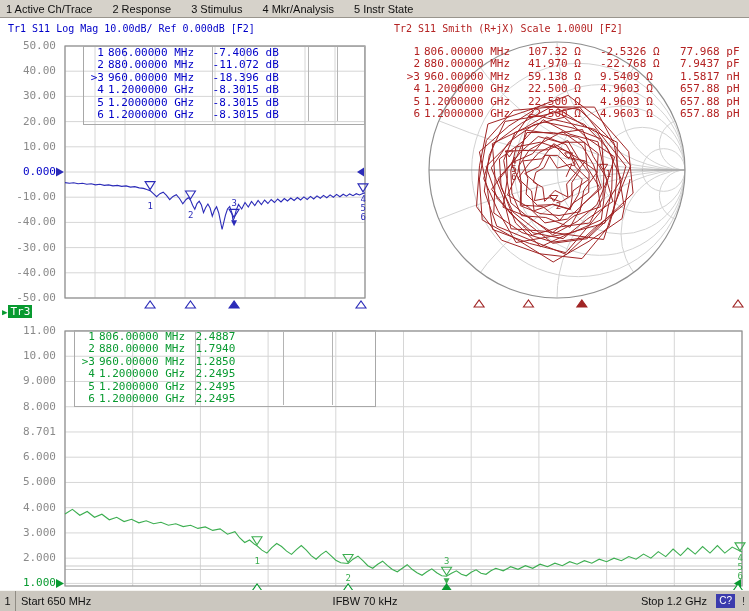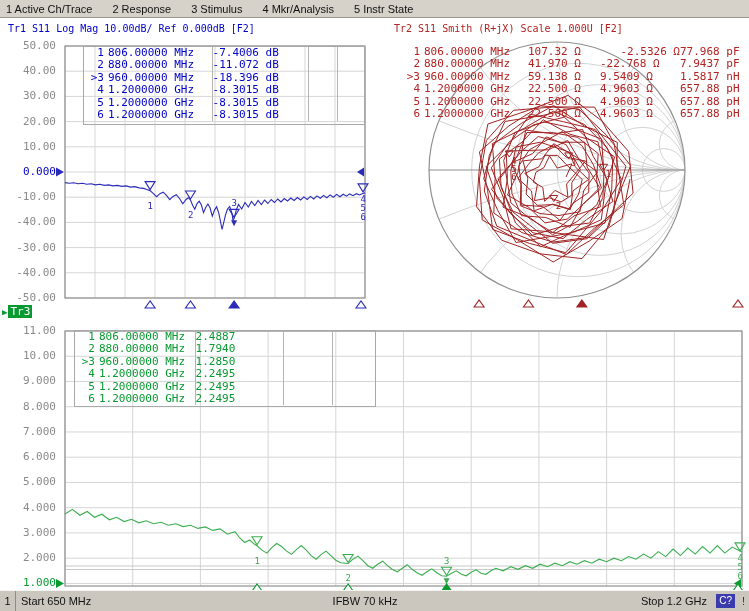--- a/index.html
+++ b/index.html
@@ -193,39 +193,39 @@
     <div class="ylab" style="left: 4px; top: 216.4px;">-40.00</div>
     <div class="ylab" style="left: 4px; top: 241.6px;">-30.00</div>
     <div class="ylab" style="left: 4px; top: 266.8px;">-40.00</div>
     <div class="ylab" style="left: 4px; top: 292px;">-50.00</div>
   </div>
 <div id="ylab-tr3">
     <div class="ylab" style="left: 4px; top: 325px;">11.00</div>
     <div class="ylab" style="left: 4px; top: 350.24px;">10.00</div>
     <div class="ylab" style="left: 4px; top: 375.48px;">9.000</div>
     <div class="ylab" style="left: 4px; top: 400.72px;">8.000</div>
-    <div class="ylab" style="left: 4px; top: 425.96px;">7.000</div>
+    <div class="ylab" style="left: 4px; top: 425.96px;">8.701</div>
     <div class="ylab" style="left: 4px; top: 451.2px;">6.000</div>
     <div class="ylab" style="left: 4px; top: 476.44px;">5.000</div>
     <div class="ylab" style="left: 4px; top: 501.68px;">4.000</div>
     <div class="ylab" style="left: 4px; top: 526.92px;">3.000</div>
     <div class="ylab" style="left: 4px; top: 552.16px;">2.000</div>
     <div class="ylab refgreen" style="left: 4px; top: 577.4px;">1.000</div>
   </div>
 
 <div id="mt-tr1" class="mtable boxed t-blue" style="left:83px;top:46px;width:280px;height:77px;">
     <div class="mrow"><div class="mcell c-n" style="width: 24px;">1</div><div class="mcell" style="width: 104px;">806.00000 MHz</div><div class="mcell sep" style="width: 96px;">-7.4006 dB</div><div class="mcell sep" style="width: 28px;"></div><div class="mcell sep" style="width: 26px;"></div></div>
     <div class="mrow"><div class="mcell c-n" style="width: 24px;">2</div><div class="mcell" style="width: 104px;">880.00000 MHz</div><div class="mcell sep" style="width: 96px;">-11.072 dB</div><div class="mcell sep" style="width: 28px;"></div><div class="mcell sep" style="width: 26px;"></div></div>
     <div class="mrow"><div class="mcell c-n" style="width: 24px;">&gt;3</div><div class="mcell" style="width: 104px;">960.00000 MHz</div><div class="mcell sep" style="width: 96px;">-18.396 dB</div><div class="mcell sep" style="width: 28px;"></div><div class="mcell sep" style="width: 26px;"></div></div>
     <div class="mrow"><div class="mcell c-n" style="width: 24px;">4</div><div class="mcell" style="width: 104px;">1.2000000 GHz</div><div class="mcell sep" style="width: 96px;">-8.3015 dB</div><div class="mcell sep" style="width: 28px;"></div><div class="mcell sep" style="width: 26px;"></div></div>
     <div class="mrow"><div class="mcell c-n" style="width: 24px;">5</div><div class="mcell" style="width: 104px;">1.2000000 GHz</div><div class="mcell sep" style="width: 96px;">-8.3015 dB</div><div class="mcell sep" style="width: 28px;"></div><div class="mcell sep" style="width: 26px;"></div></div>
     <div class="mrow"><div class="mcell c-n" style="width: 24px;">6</div><div class="mcell" style="width: 104px;">1.2000000 GHz</div><div class="mcell sep" style="width: 96px;">-8.3015 dB</div><div class="mcell sep" style="width: 28px;"></div><div class="mcell sep" style="width: 26px;"></div></div>
   </div>
 <div id="mt-tr2" class="mtable t-red" style="left:384px;top:46px;width:362px;height:77px;">
-    <div class="mrow"><div class="mcell c-n" style="width: 24px;">1</div><div class="mcell" style="width: 104px;">806.00000 MHz</div><div class="mcell" style="width: 72px;">107.32 Ω</div><div class="mcell" style="width: 80px; text-align: right;">-2.5326 Ω</div><div class="mcell" style="width: 80px;">77.968 pF</div></div>
+    <div class="mrow"><div class="mcell c-n" style="width: 24px;">1</div><div class="mcell" style="width: 104px;">806.00000 MHz</div><div class="mcell" style="width: 72px;">107.32 Ω</div><div class="mcell" style="width: 80px;">-2.5326 Ω</div><div class="mcell" style="width: 80px;">77.968 pF</div></div>
     <div class="mrow"><div class="mcell c-n" style="width: 24px;">2</div><div class="mcell" style="width: 104px;">880.00000 MHz</div><div class="mcell" style="width: 72px;">41.970 Ω</div><div class="mcell" style="width: 80px;">-22.768 Ω</div><div class="mcell" style="width: 80px;">7.9437 pF</div></div>
     <div class="mrow"><div class="mcell c-n" style="width: 24px;">&gt;3</div><div class="mcell" style="width: 104px;">960.00000 MHz</div><div class="mcell" style="width: 72px;">59.138 Ω</div><div class="mcell" style="width: 80px;">9.5409 Ω</div><div class="mcell" style="width: 80px;">1.5817 nH</div></div>
     <div class="mrow"><div class="mcell c-n" style="width: 24px;">4</div><div class="mcell" style="width: 104px;">1.2000000 GHz</div><div class="mcell" style="width: 72px;">22.500 Ω</div><div class="mcell" style="width: 80px;">4.9603 Ω</div><div class="mcell" style="width: 80px;">657.88 pH</div></div>
     <div class="mrow"><div class="mcell c-n" style="width: 24px;">5</div><div class="mcell" style="width: 104px;">1.2000000 GHz</div><div class="mcell" style="width: 72px;">22.500 Ω</div><div class="mcell" style="width: 80px;">4.9603 Ω</div><div class="mcell" style="width: 80px;">657.88 pH</div></div>
     <div class="mrow"><div class="mcell c-n" style="width: 24px;">6</div><div class="mcell" style="width: 104px;">1.2000000 GHz</div><div class="mcell" style="width: 72px;">22.500 Ω</div><div class="mcell" style="width: 80px;">4.9603 Ω</div><div class="mcell" style="width: 80px;">657.88 pH</div></div>
   </div>
 <div id="mt-tr3" class="mtable boxed t-green" style="left:74px;top:330px;width:300px;height:75px;">
     <div class="mrow"><div class="mcell c-n" style="width: 24px;">1</div><div class="mcell" style="width: 96px;">806.00000 MHz</div><div class="mcell sep" style="width: 88px;">2.4887</div><div class="mcell sep" style="width: 48px;"></div><div class="mcell sep" style="width: 42px;"></div></div>
     <div class="mrow"><div class="mcell c-n" style="width: 24px;">2</div><div class="mcell" style="width: 96px;">880.00000 MHz</div><div class="mcell sep" style="width: 88px;">1.7940</div><div class="mcell sep" style="width: 48px;"></div><div class="mcell sep" style="width: 42px;"></div></div>
     <div class="mrow"><div class="mcell c-n" style="width: 24px;">&gt;3</div><div class="mcell" style="width: 96px;">960.00000 MHz</div><div class="mcell sep" style="width: 88px;">1.2850</div><div class="mcell sep" style="width: 48px;"></div><div class="mcell sep" style="width: 42px;"></div></div>

